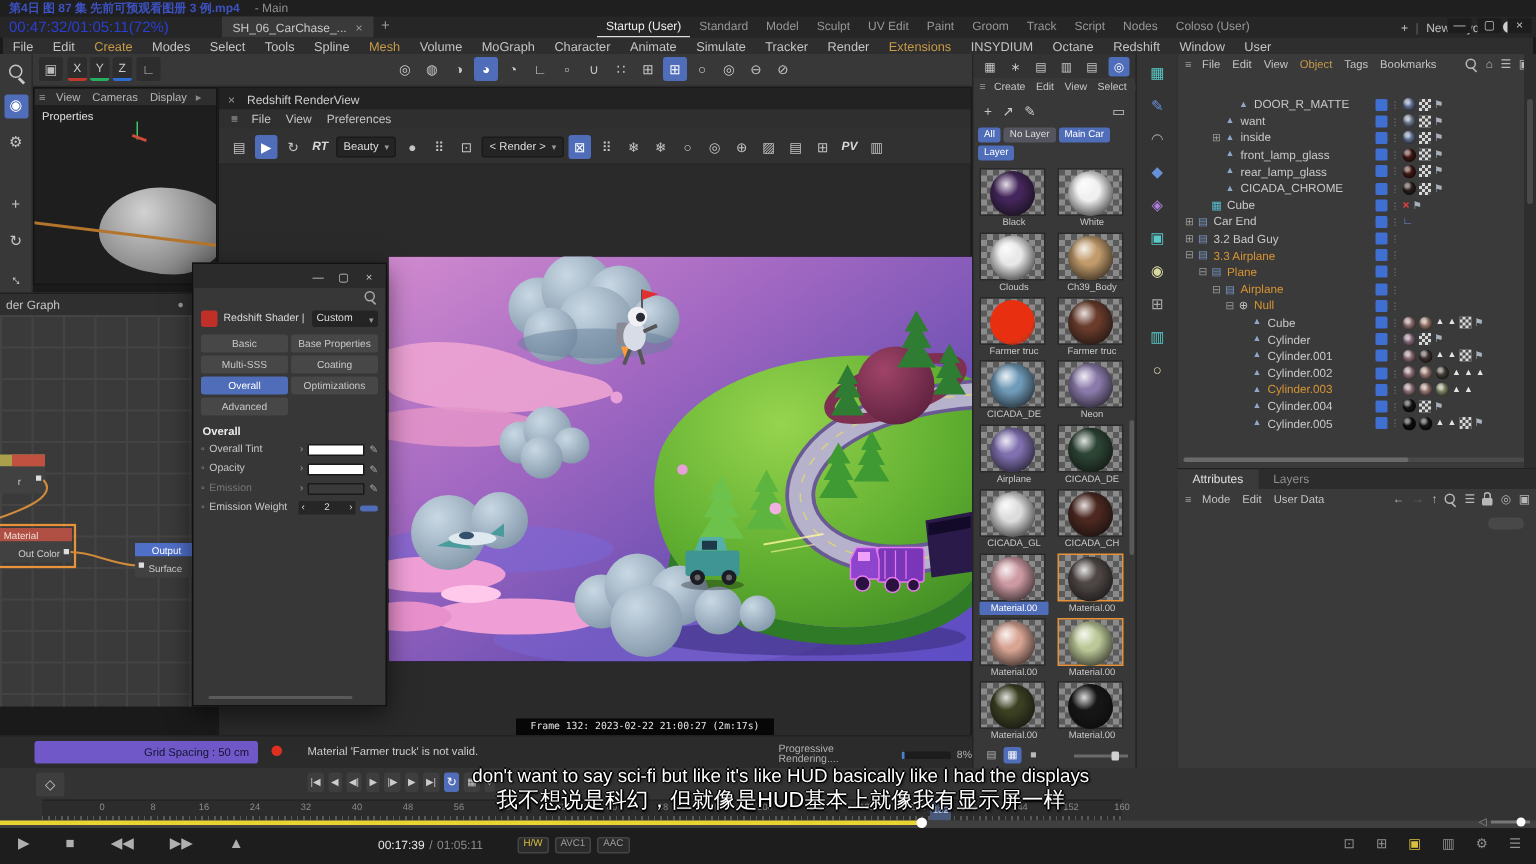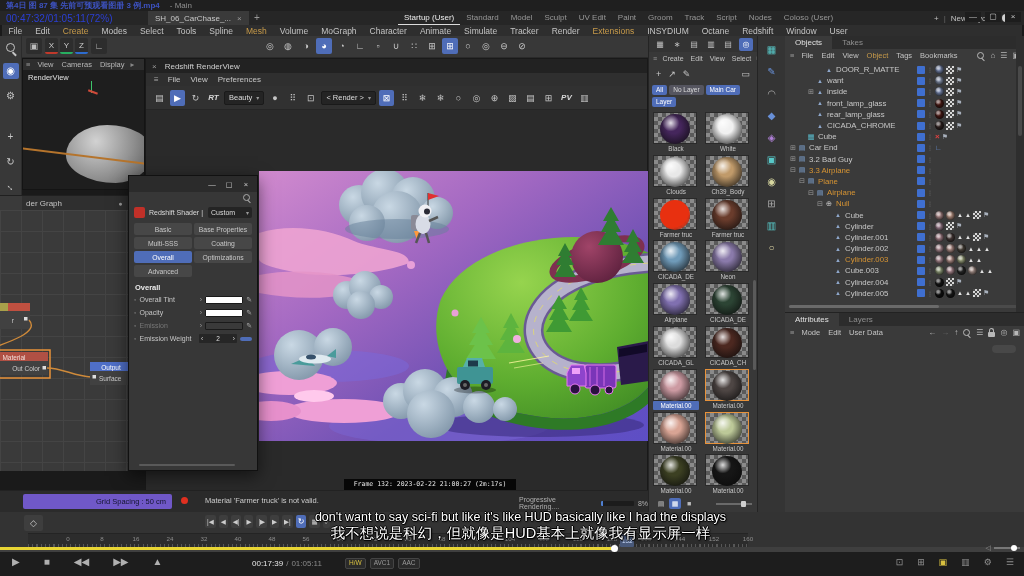--- a/index.html
+++ b/index.html
@@ -122,21 +122,21 @@
   .sh-field{width:38px;height:8px;background:#fff;border:1px solid #1a1a1a;border-radius:1px;flex:0 0 auto;}
   .sh-field.dark{background:#3a3a3a;}
   .sh-pen{color:#aaa;font-size:7px;}
   .sh-step{margin-left:auto;width:38px;height:9px;background:#262626;border-radius:1px;color:#ddd;font-size:6.5px;
            display:flex;align-items:center;justify-content:space-between;padding:0 2px;flex:0 0 auto;}
   .sh-stub{width:12px;height:4px;background:#4f6db8;border-radius:2px;flex:0 0 auto;}
   .sh-scroll{position:absolute;left:10px;bottom:4px;width:96px;height:2px;background:#5a5a5a;border-radius:1px;}
 
   
   #node-graph{position:absolute;left:0;top:195px;width:135px;height:276px;background:#3a3a3a;border-top:1px solid #202020;z-index:10;}
-  .ng-title{height:14px;background:#2f2f2f;display:flex;align-items:center;font-size:8px;color:#c4c4c4;padding:0 4px;margin-left:22px;}
+  .ng-title{height:14px;background:#2f2f2f;display:flex;align-items:center;font-size:8px;color:#c4c4c4;padding:0 4px;}
   .ng-icons{margin-left:auto;display:flex;gap:5px;color:#999;font-size:7px;}
   .ng-grid{position:absolute;left:0;top:14px;right:0;bottom:0;
            background-image:linear-gradient(#444 1px,transparent 1px),linear-gradient(90deg,#444 1px,transparent 1px);
            background-size:21px 21px;overflow:hidden;}
 
   
   #materials-panel{position:absolute;left:648px;top:36px;width:109px;height:476px;background:#383838;border-left:1px solid #242424;overflow:hidden;}
   #mat-top{height:16px;display:flex;align-items:center;gap:3px;padding:0 4px;background:#333;}
   .mti{width:14px;height:13px;font-size:8px;line-height:13px;text-align:center;color:#c4c4c4;border-radius:2px;}
   .mti.on{background:#4f6db8;color:#fff;margin-left:auto;}
@@ -355,21 +355,21 @@
     </div>
 
   <div id="viewport">
     <div id="vp-menu">
       <span class="burger">≡</span>
     <span class="vpm">View</span>
         <span class="vpm">Cameras</span>
         <span class="vpm">Display</span>
         <span class="more">▸</span>
       </div>
-    <div class="vp-label">RenderView</div>
+    <div class="vp-label">Properties</div>
     <div class="rock"></div>
     <div class="horizon"></div>
     <div class="gizmo-y"></div>
     <div class="gizmo-x"></div>
   </div>
 
   <div id="renderview">
     <div class="rv-header">
       <span class="x">×</span>
       <span>Redshift RenderView</span>
@@ -813,24 +813,20 @@
       <span class="pal" style="color: rgb(104, 144, 216);">◆</span>
       <span class="pal" style="color: rgb(176, 128, 216);">◈</span>
       <span class="pal" style="color: rgb(88, 200, 200);">▣</span>
       <span class="pal" style="color: rgb(216, 216, 160);">◉</span>
       <span class="pal" style="color: rgb(168, 168, 168);">⊞</span>
       <span class="pal" style="color: rgb(88, 200, 200);">▥</span>
       <span class="pal" style="color: rgb(216, 208, 160);">○</span>
     </div>
 
   <div id="om">
-    <div class="ptabs" id="om-tabs">
-        <span class="ptab on">Objects</span>
-        <span class="ptab">Takes</span>
-      </div>
     <div class="pmenu" id="om-menu">
       <span class="burger">≡</span>
       <span class="mm" style="padding: 0px 4px;">File</span>
         <span class="mm" style="padding: 0px 4px;">Edit</span>
         <span class="mm" style="padding: 0px 4px;">View</span>
         <span class="mm gold" style="padding: 0px 4px;">Object</span>
         <span class="mm" style="padding: 0px 4px;">Tags</span>
         <span class="mm" style="padding: 0px 4px;">Bookmarks</span>
         <span class="pm-icons" id="om-right-icons">
           <span class="c-search-mini"></span>
@@ -1056,36 +1052,20 @@
           <span class="tind" style="width: 40px;"></span>
           <span class="texp"></span>
           <span class="ticon polygon">▲</span>
           <span class="tlbl sel">Cylinder.003</span>
           <div class="trt">
             <span class="tsq"></span>
             <span class="tdots">⋮</span>
             <span class="tag-sph" style="background: radial-gradient(circle at 35% 30%, rgba(255, 255, 255, 0.55) 0px, rgba(255, 255, 255, 0.55) 12%, transparent 38%), radial-gradient(circle at 45% 45%, rgb(200, 162, 170), rgb(0, 0, 0));"></span>
             <span class="tag-sph" style="background: radial-gradient(circle at 35% 30%, rgba(255, 255, 255, 0.55) 0px, rgba(255, 255, 255, 0.55) 12%, transparent 38%), radial-gradient(circle at 45% 45%, rgb(210, 170, 162), rgb(0, 0, 0));"></span>
             <span class="tag-sph" style="background: radial-gradient(circle at 35% 30%, rgba(255, 255, 255, 0.55) 0px, rgba(255, 255, 255, 0.55) 12%, transparent 38%), radial-gradient(circle at 45% 45%, rgb(180, 188, 146), rgb(0, 0, 0));"></span>
-            <span class="tag-tri">▲</span>
-            <span class="tag-tri">▲</span>
-          </div>
-        </div>
-        <div class="trow">
-          <span class="tind" style="width: 40px;"></span>
-          <span class="texp"></span>
-          <span class="ticon polygon">▲</span>
-          <span class="tlbl">Cube.003</span>
-          <div class="trt">
-            <span class="tsq"></span>
-            <span class="tdots">⋮</span>
-            <span class="tag-sph" style="background: radial-gradient(circle at 35% 30%, rgba(255, 255, 255, 0.55) 0px, rgba(255, 255, 255, 0.55) 12%, transparent 38%), radial-gradient(circle at 45% 45%, rgb(170, 184, 144), rgb(0, 0, 0));"></span>
-            <span class="tag-sph" style="background: radial-gradient(circle at 35% 30%, rgba(255, 255, 255, 0.55) 0px, rgba(255, 255, 255, 0.55) 12%, transparent 38%), radial-gradient(circle at 45% 45%, rgb(200, 162, 170), rgb(0, 0, 0));"></span>
-            <span class="tag-sph" style="background: radial-gradient(circle at 35% 30%, rgba(255, 255, 255, 0.55) 0px, rgba(255, 255, 255, 0.55) 12%, transparent 38%), radial-gradient(circle at 45% 45%, rgb(46, 46, 46), rgb(0, 0, 0));"></span>
-            <span class="tag-sph" style="background: radial-gradient(circle at 35% 30%, rgba(255, 255, 255, 0.55) 0px, rgba(255, 255, 255, 0.55) 12%, transparent 38%), radial-gradient(circle at 45% 45%, rgb(194, 170, 162), rgb(0, 0, 0));"></span>
             <span class="tag-tri">▲</span>
             <span class="tag-tri">▲</span>
           </div>
         </div>
         <div class="trow">
           <span class="tind" style="width: 40px;"></span>
           <span class="texp"></span>
           <span class="ticon polygon">▲</span>
           <span class="tlbl">Cylinder.004</span>
           <div class="trt">

